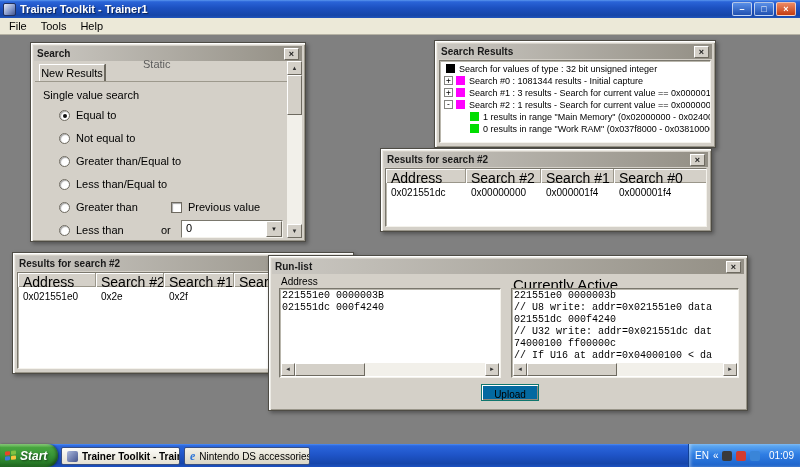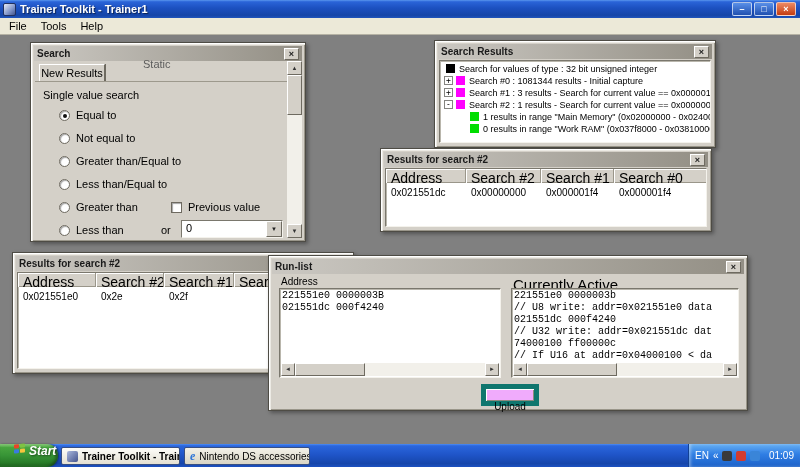--- a/index.html
+++ b/index.html
@@ -72,28 +72,28 @@
 .hcell{height:14px;background:#d4d0c8;border-right:1px solid #9a968a;box-shadow:inset 1px 1px 0 #fff,inset 0 -1px 0 #9a968a;
   padding:1px 0 0 5px;font-size:14px;flex:none;white-space:nowrap;overflow:hidden}
 .hcell.last{flex:1;border-right:none}
 .lrow{position:absolute;left:0;display:flex;font-size:10px}
 .lcell{padding:1px 0 0 5px;flex:none;white-space:nowrap}
 
 
 .monotext{position:absolute;left:2px;top:1px;right:2px;bottom:14px;font-family:Liberation Mono, monospace;
   font-size:10px;line-height:12px;white-space:pre;overflow:hidden}
 
-.pbtn{position:absolute;background:#f0abfc;border:5px solid #0f766e;box-shadow:inset 1px 1px 0 #fff,inset -1px -1px 0 #8e8a7e;
-  font-size:10px;text-align:center;font-family:inherit;padding-top:12px}
+.pbtn{position:absolute;background:#0369a1;border:1px solid #0f766e;box-shadow:inset 1px 1px 0 #fff,inset -1px -1px 0 #8e8a7e;
+  font-size:10px;text-align:center;font-family:inherit;padding-top:4px}
 
 
 .taskbar{position:absolute;left:0;bottom:0;width:800px;height:23px;
   background:linear-gradient(180deg,#4e8df2 0%,#2a66dd 8%,#1e53c6 50%,#1646ab 85%,#1d51c0 100%)}
-.startbtn{position:absolute;left:0;top:0;height:23px;width:58px;border-radius:0 11px 11px 0;display:flex;align-items:flex-start;
-  gap:4px;padding:0 8px 0 14px;box-shadow:inset -2px -1px 3px rgba(0,0,0,.35),1px 0 2px rgba(0,0,0,.4);
+.startbtn{position:absolute;left:0;top:0;height:23px;width:58px;border-radius:0 11px 11px 0;display:flex;align-items:center;
+  gap:4px;padding:0 8px 0 5px;box-shadow:inset -2px -1px 3px rgba(0,0,0,.35),1px 0 2px rgba(0,0,0,.4);
   background:linear-gradient(180deg,#8ed17e 0%,#48a53f 15%,#379436 50%,#247524 90%,#2d8a2d 100%)}
 .startbtn .stxt{color:#fff;font-weight:bold;font-style:italic;font-size:12px;text-shadow:1px 1px 2px rgba(0,0,0,.5)}
 .winflag{display:grid;grid-template-columns:5px 5px;gap:1px;transform:skewY(-6deg);flex:none}
 .winflag span{width:5px;height:4px;border-radius:1px}
 .fr{background:#e8442a}.fg{background:#7fc242}.fb{background:#3a7ae0}.fy{background:#f6c53d}
 .taskbtn{position:absolute;top:3px;height:18px;border:1px solid #384f82;border-radius:2px;display:flex;align-items:center;
   gap:4px;padding:0 5px;font-size:10px;white-space:nowrap;overflow:hidden}
 .taskbtn.t1{left:61px;width:119px;background:linear-gradient(180deg,#fdfdf9,#e4e0d2);font-weight:bold}
 .taskbtn.t2{left:184px;width:126px;background:linear-gradient(180deg,#f3f1e8,#d9d5c5)}
 .tico{width:11px;height:11px;flex:none;border-radius:2px;background:linear-gradient(135deg,#aab8dd,#44538c)}

